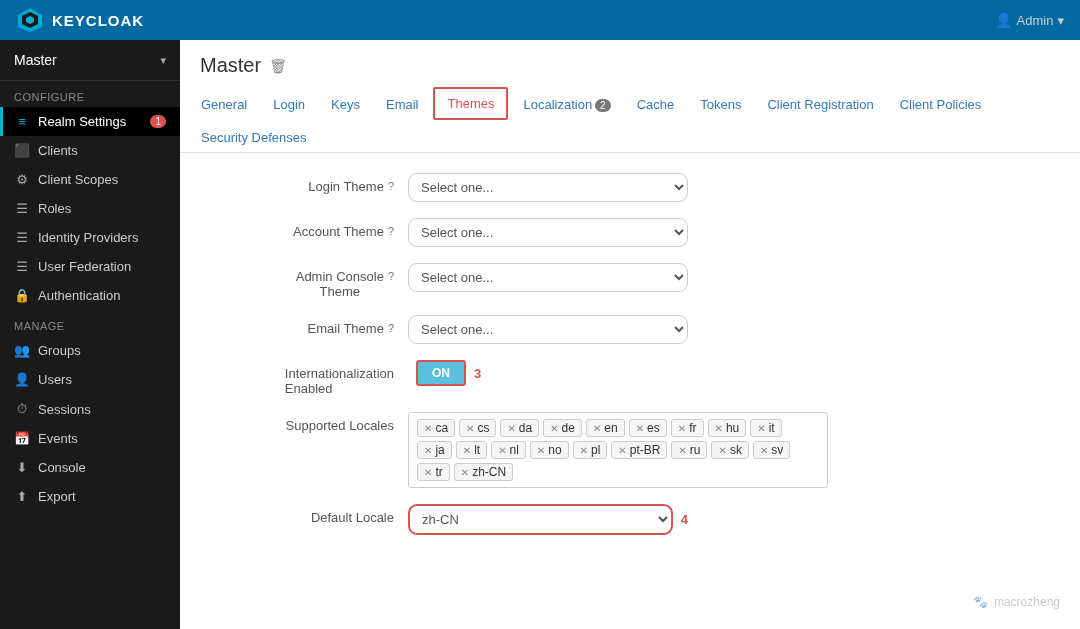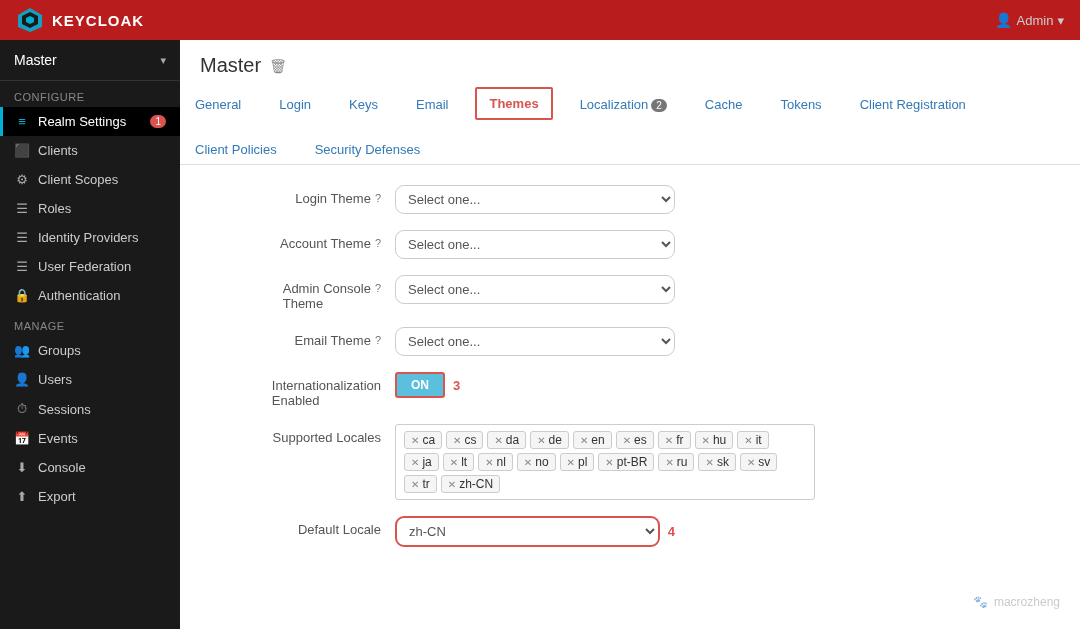--- a/index.html
+++ b/index.html
@@ -1,20 +1,20 @@
 <!DOCTYPE html>
 <html><head>
   <meta charset="utf-8">
   <style>
     * { box-sizing: border-box; margin: 0; padding: 0; }
     body { font-family: 'Helvetica Neue', Arial, sans-serif; font-size: 13px; background: #fff; display: flex; flex-direction: column; height: 629px; overflow: hidden; }
 
     
     .top-nav {
-      background: #b91c1c;
+      background: #0369a1;
       height: 40px;
       display: flex;
       align-items: center;
       justify-content: space-between;
       padding: 0 16px;
       flex-shrink: 0;
     }
     .logo-area {
       display: flex;
       align-items: center;
@@ -121,52 +121,51 @@
       font-size: 20px;
       font-weight: 400;
       color: #333;
     }
     .trash-icon { color: #888; font-size: 14px; cursor: pointer; }
 
     
     .tabs {
       display: flex;
       align-items: center;
-      padding: 8px 2px 0;
+      padding: 8px 8px 0;
       border-bottom: 1px solid #ddd;
-      gap: 12px;
+      gap: 0;
       flex-wrap: wrap;
     }
     .tab {
       padding: 7px 12px;
       color: #337ab7;
       cursor: pointer;
       font-size: 13px;
       border: 1px solid transparent;
       margin-bottom: -1px;
     }
     .tab.highlighted {
       color: #d9534f;
       border: 2px solid #d9534f;
       border-radius: 2px;
       margin: 2px 2px;
-      font-weight: bold;
     }
     .tab-badge {
       background: #777;
       color: #fff;
       border-radius: 10px;
       font-size: 10px;
       padding: 1px 5px;
       margin-left: 3px;
     }
 
     
     .form-area {
-      padding: 20px 15px;
+      padding: 20px 28px;
     }
     .form-row {
       display: flex;
       align-items: flex-start;
       margin-bottom: 16px;
     }
     .form-label {
       width: 200px;
       text-align: right;
       padding-right: 14px;
@@ -213,20 +212,21 @@
       justify-content: center;
       padding: 4px 12px;
       background: #5bc0de;
       border: 2px solid #d9534f;
       border-radius: 3px;
       color: #fff;
       font-size: 12px;
       font-weight: bold;
       cursor: pointer;
       min-width: 50px;
+      margin-left: 8px;
     }
     .annotation-badge {
       background: none;
       color: #d9534f;
       font-size: 13px;
       font-weight: bold;
     }
 
     
     .locales-container {
@@ -438,21 +438,21 @@
           <select class="form-input">
             <option>Select one...</option>
             <option>keycloak</option>
             <option>rh-sso</option>
           </select>
         </div>
       </div>
 
       <div class="form-row">
         <div class="form-label">
-          <div style="text-align:left;">
+          <div style="text-align:center;">
             <div>Admin Console</div>
             <div>Theme</div>
           </div>
           <span class="help-icon">?</span>
         </div>
         <div class="form-control">
           <select class="form-input">
             <option>Select one...</option>
             <option>keycloak</option>
             <option>rh-sso</option>

